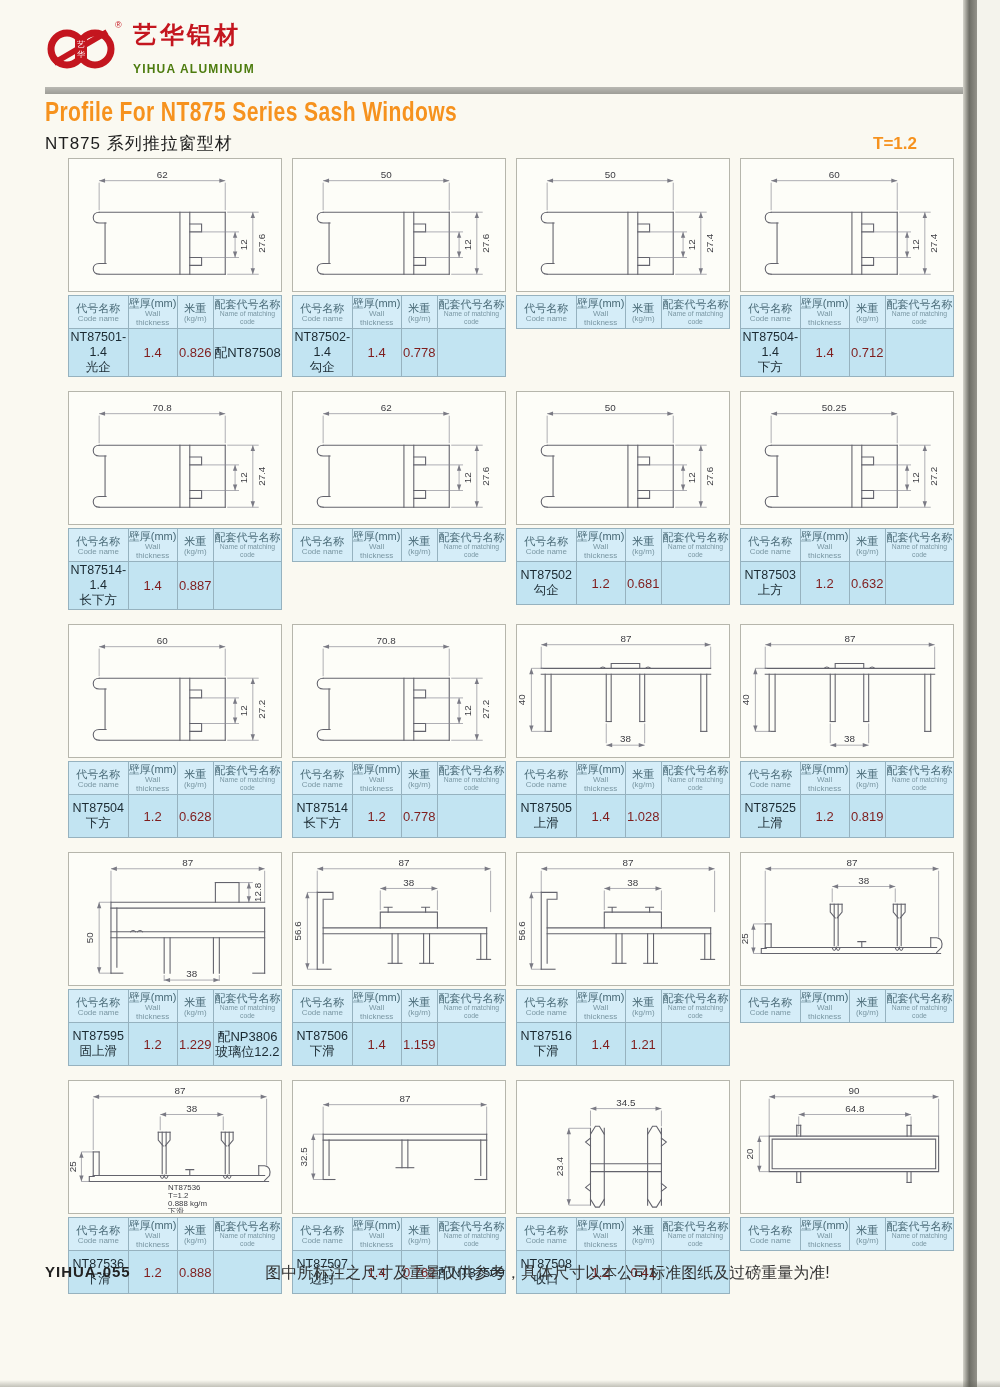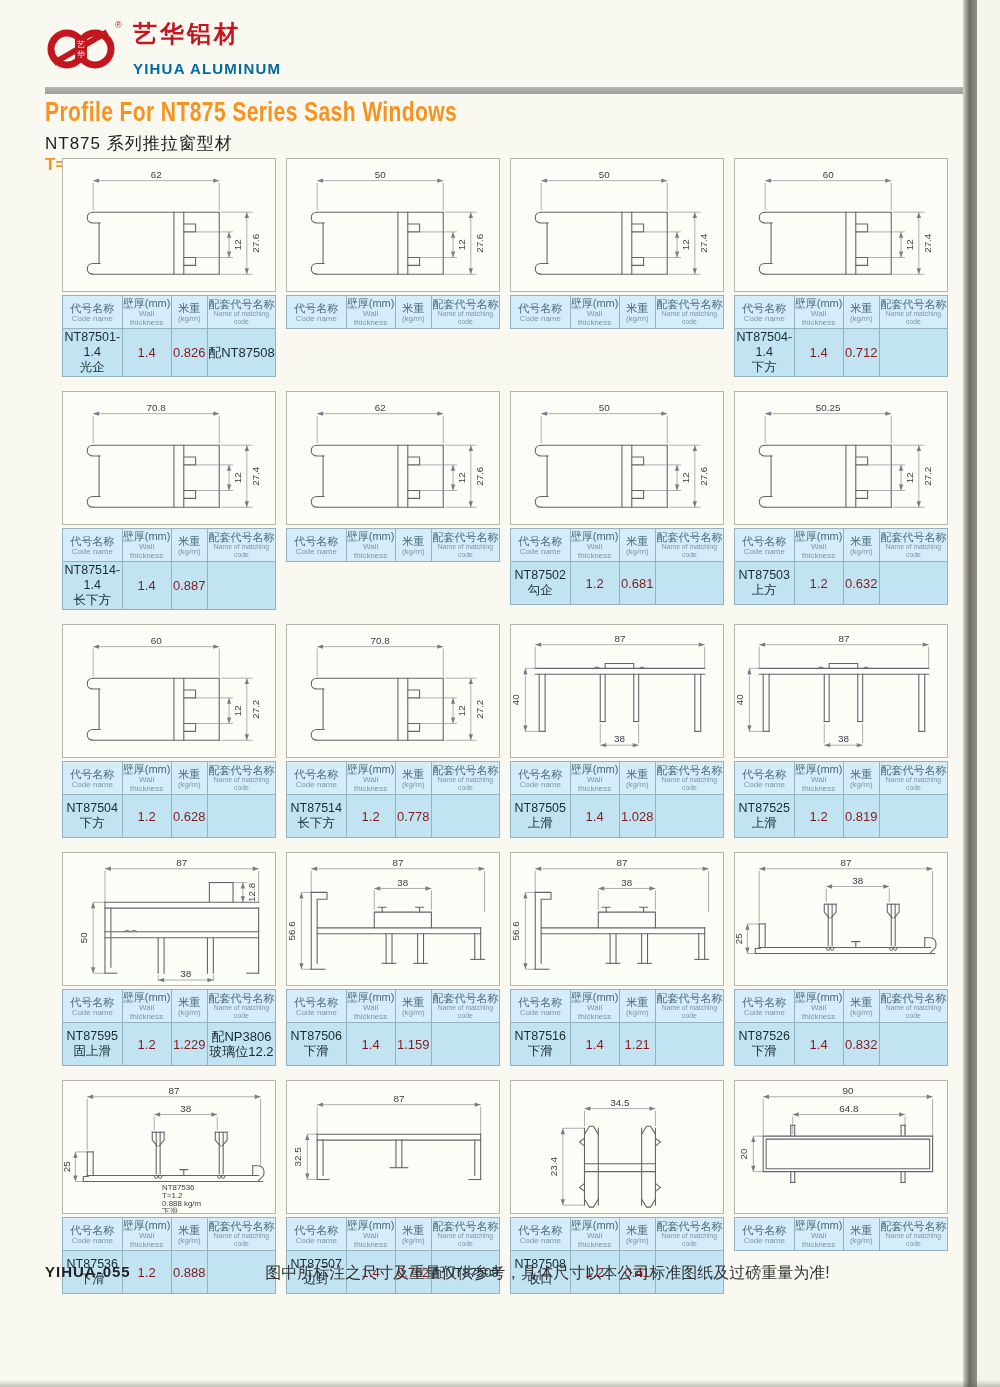--- a/index.html
+++ b/index.html
@@ -7,32 +7,32 @@
   .page{position:relative;width:1000px;height:1387px;background:#faf9f1;overflow:hidden;}
   .edge-white{position:absolute;top:0;bottom:0;right:0;width:23px;background:#f4f3ec;}
   .edge-right{position:absolute;top:0;bottom:0;right:23px;width:14px;
     background:linear-gradient(to right,#d6d5cc,#6e6e66 45%,#93928a);}
   .edge-bottom{position:absolute;left:0;right:0;bottom:0;height:7px;
     background:linear-gradient(to bottom,rgba(0,0,0,0),rgba(90,90,80,.35));}
 
   
   .logo-row{position:absolute;left:45px;top:18px;display:flex;align-items:center;gap:10px;}
   .brand-cn{color:#c4161f;font-size:24px;font-weight:bold;letter-spacing:3px;line-height:1.05;}
-  .brand-en{color:#0369a1;font-size:15px;font-weight:bold;letter-spacing:1.2px;margin-top:14px;}
+  .brand-en{color:#4d7c0f;font-size:12px;font-weight:bold;letter-spacing:1.2px;margin-top:14px;}
   .gray-bar{position:absolute;left:45px;top:87px;width:918px;height:7px;
     background:linear-gradient(to bottom,#b9b9b3,#9d9d97);}
   .title{position:absolute;left:45px;top:97px;margin:0;color:#f6921e;font-size:27px;
     font-weight:800;white-space:nowrap;transform:scaleX(.78);transform-origin:left center;
     letter-spacing:0.5px;}
-  .sub-row{position:absolute;left:45px;top:132px;width:890px;display:flex;justify-content:space-between;align-items:flex-start;flex-direction:column;}
+  .sub-row{position:absolute;left:45px;top:132px;width:890px;display:flex;justify-content:space-between;align-items:center;}
   .subtitle{color:#1d1d1d;font-size:17px;letter-spacing:1px;}
   .t-label{color:#f6921e;font-size:17px;font-weight:bold;padding-right:18px;}
 
   
-  .grid{position:absolute;left:26px;top:158px;display:grid;
+  .grid{position:absolute;left:32px;top:158px;display:grid;
     grid-template-columns:repeat(4,214px);column-gap:10px;row-gap:14px;padding-left:36px;}
   .cell{width:214px;}
   .draw{height:134px;border:1px solid #b6b6ac;background:#fdfdf8;box-sizing:border-box;}
   .draw svg{display:block;width:100%;height:100%;}
 
   .tbl{width:100%;border-collapse:collapse;table-layout:fixed;margin-top:3px;border-radius:16px;}
   .tbl col.c1{width:28%;} .tbl col.c2{width:23%;} .tbl col.c3{width:17%;} .tbl col.c4{width:32%;}
   .tbl th,.tbl td{border:1px solid #96b2bf;text-align:center;vertical-align:middle;padding:1px 0;}
   .tbl th{background:#d5edf8;font-weight:normal;height:26px;}
   .tbl td{background:#c2e4f2;height:40px;}
@@ -209,20 +209,29 @@
               </th>
               <th>
                 <div class="cn">米重</div>
                 <div class="en">(kg/m)</div>
               </th>
               <th>
                 <div class="cn">配套代号名称</div>
                 <div class="en2">Name of matching code</div>
               </th>
             </tr>
+            <tr>
+              <td>
+                <div class="code">NT87502-1.4</div>
+                <div class="code">勾企</div>
+              </td>
+              <td class="val">1.4</td>
+              <td class="val">0.778</td>
+              <td class="match"></td>
+            </tr>
           </tbody>
         </table>
       </div>
       <div class="cell">
         <div class="draw">
           <svg viewBox="0 0 214 134" preserveAspectRatio="xMidYMid meet">
             <line class="dim" x1="30" y1="22" x2="158" y2="22"></line>
             <path class="af" d="M30 22l6 -2.2v4.4z"></path>
             <path class="af" d="M158 22l-6 -2.2v4.4z"></path>
             <text class="dt" x="94" y="19" text-anchor="middle">50</text>
@@ -1229,29 +1238,20 @@
                 <div class="en">Wall thickness</div>
               </th>
               <th>
                 <div class="cn">米重</div>
                 <div class="en">(kg/m)</div>
               </th>
               <th>
                 <div class="cn">配套代号名称</div>
                 <div class="en2">Name of matching code</div>
               </th>
-            </tr>
-            <tr>
-              <td>
-                <div class="code">NT87526</div>
-                <div class="code">下滑</div>
-              </td>
-              <td class="val">1.4</td>
-              <td class="val">0.832</td>
-              <td class="match"></td>
             </tr>
           </tbody>
         </table>
       </div>
       <div class="cell">
         <div class="draw">
           <svg viewBox="0 0 214 134" preserveAspectRatio="xMidYMid meet">
             <line class="dim" x1="24" y1="16" x2="200" y2="16"></line>
             <path class="af" d="M24 16l6 -2.2v4.4z"></path>
             <path class="af" d="M200 16l-6 -2.2v4.4z"></path>

